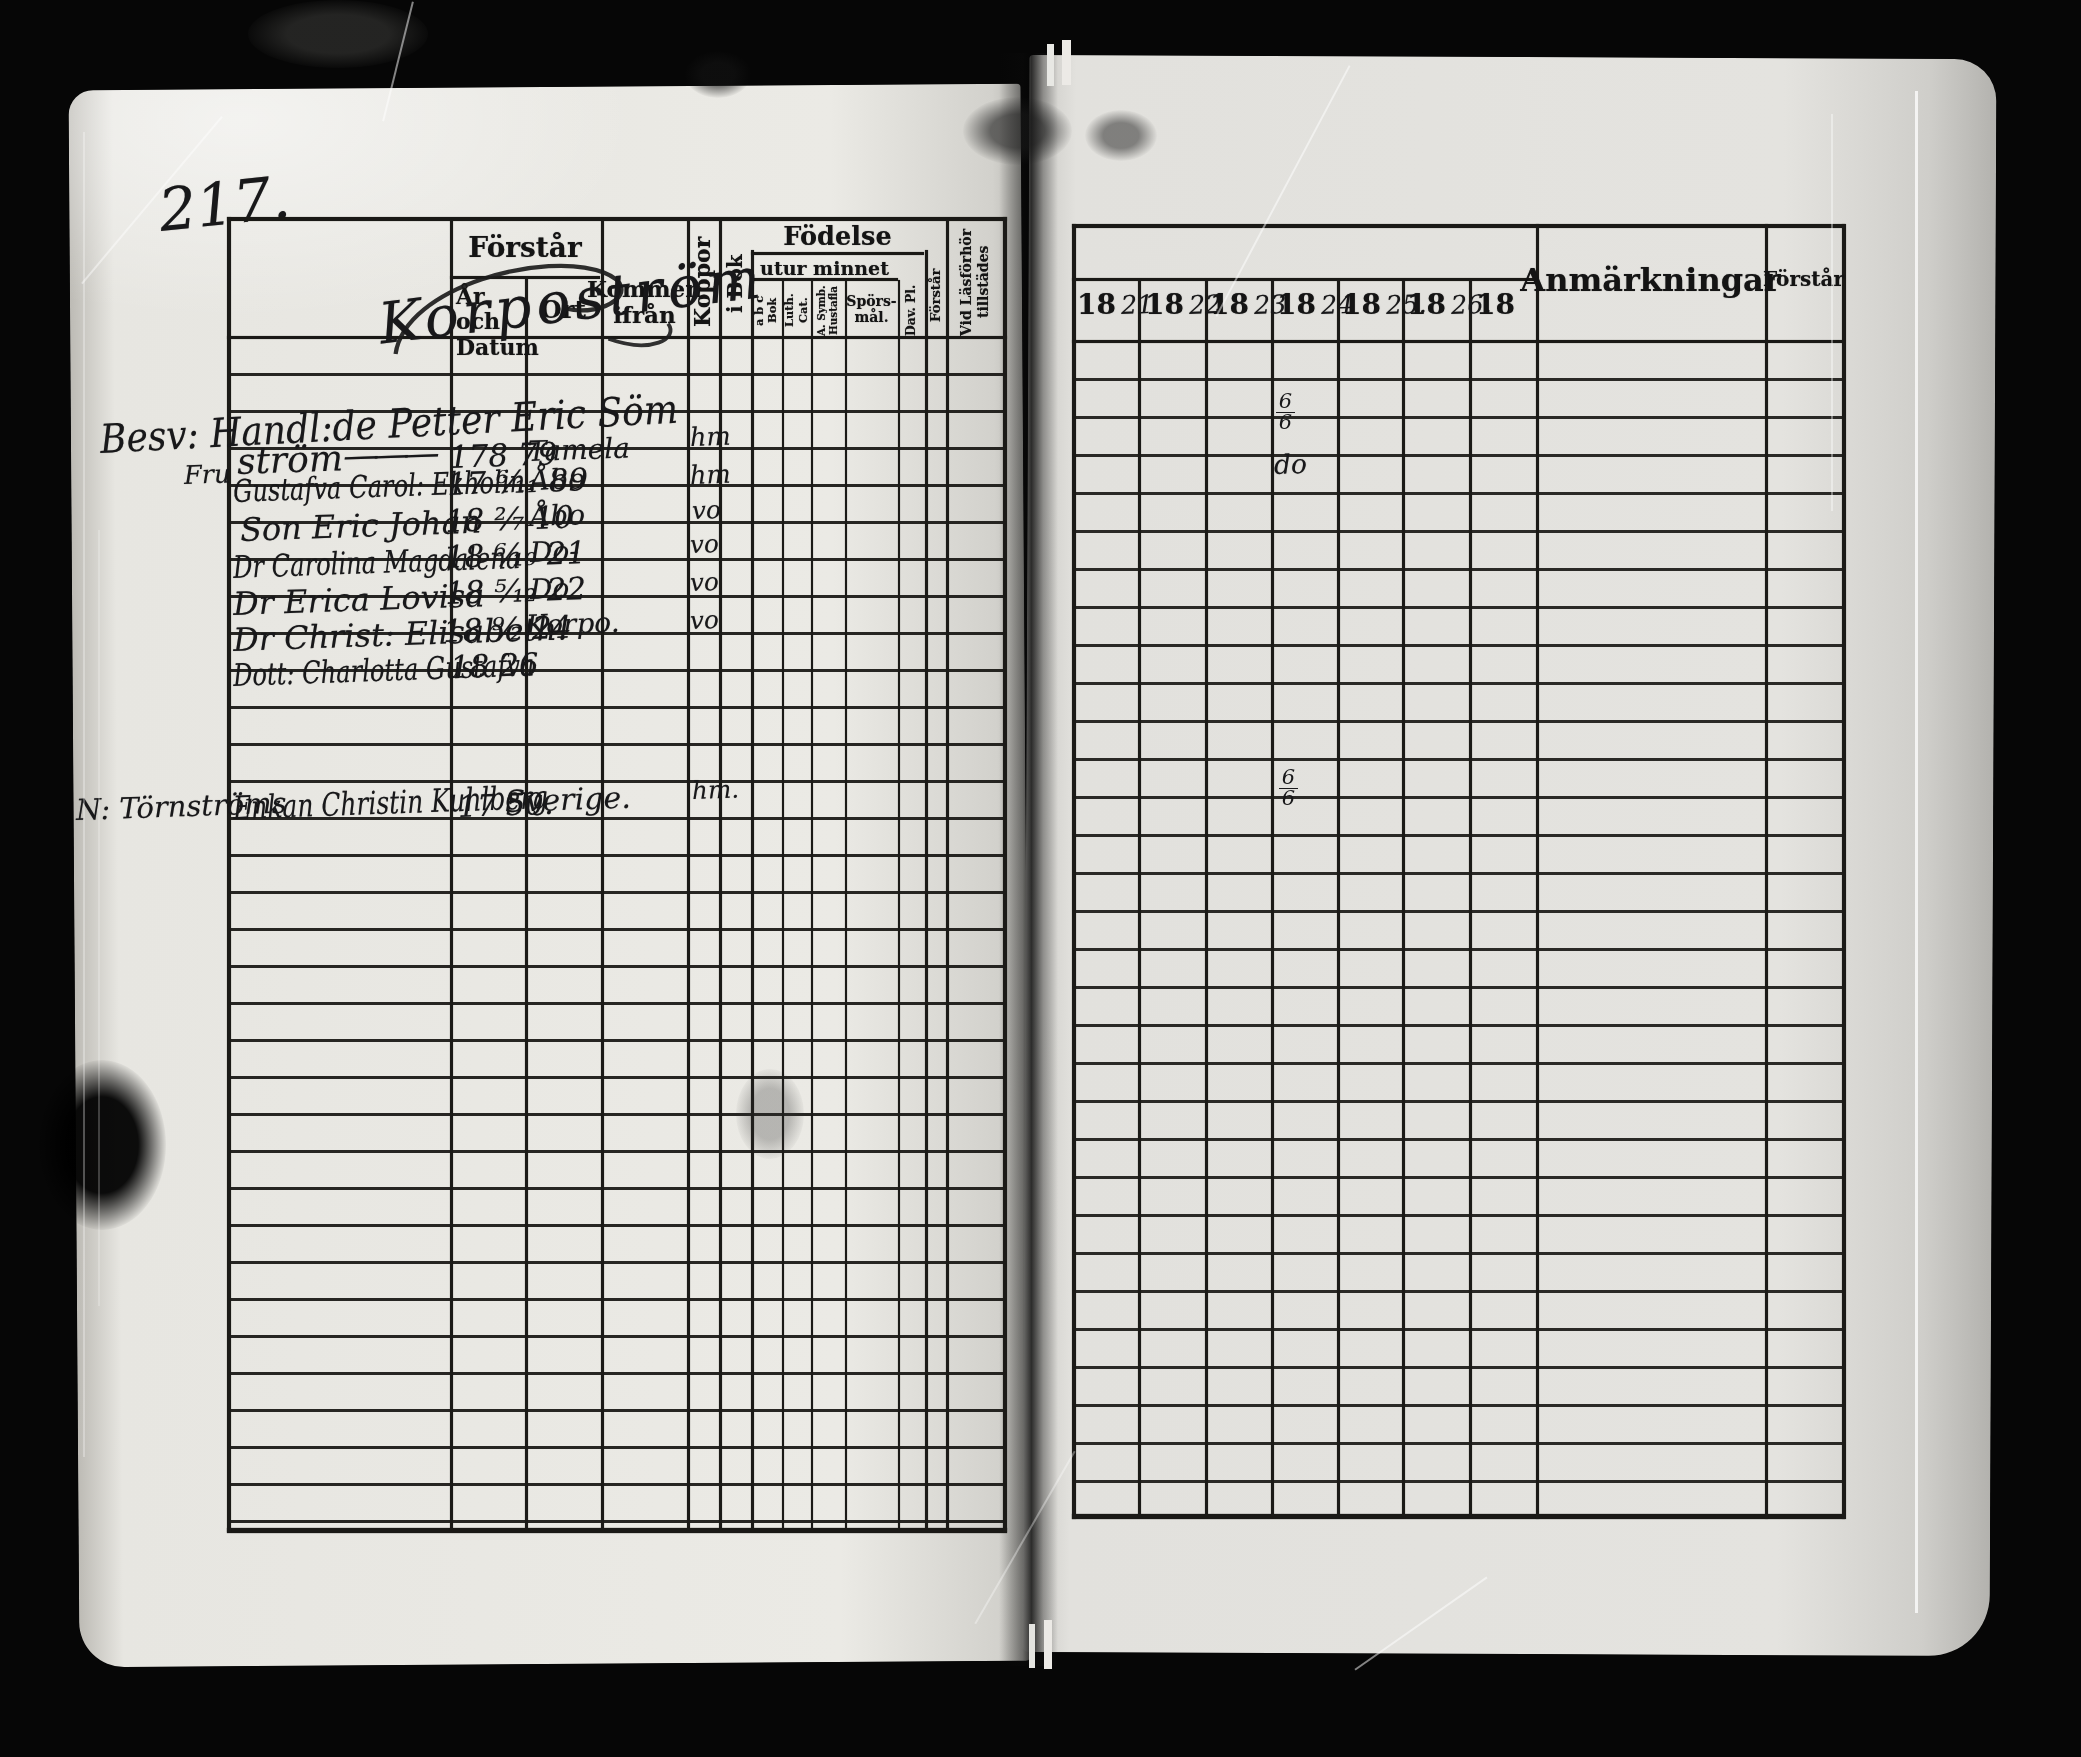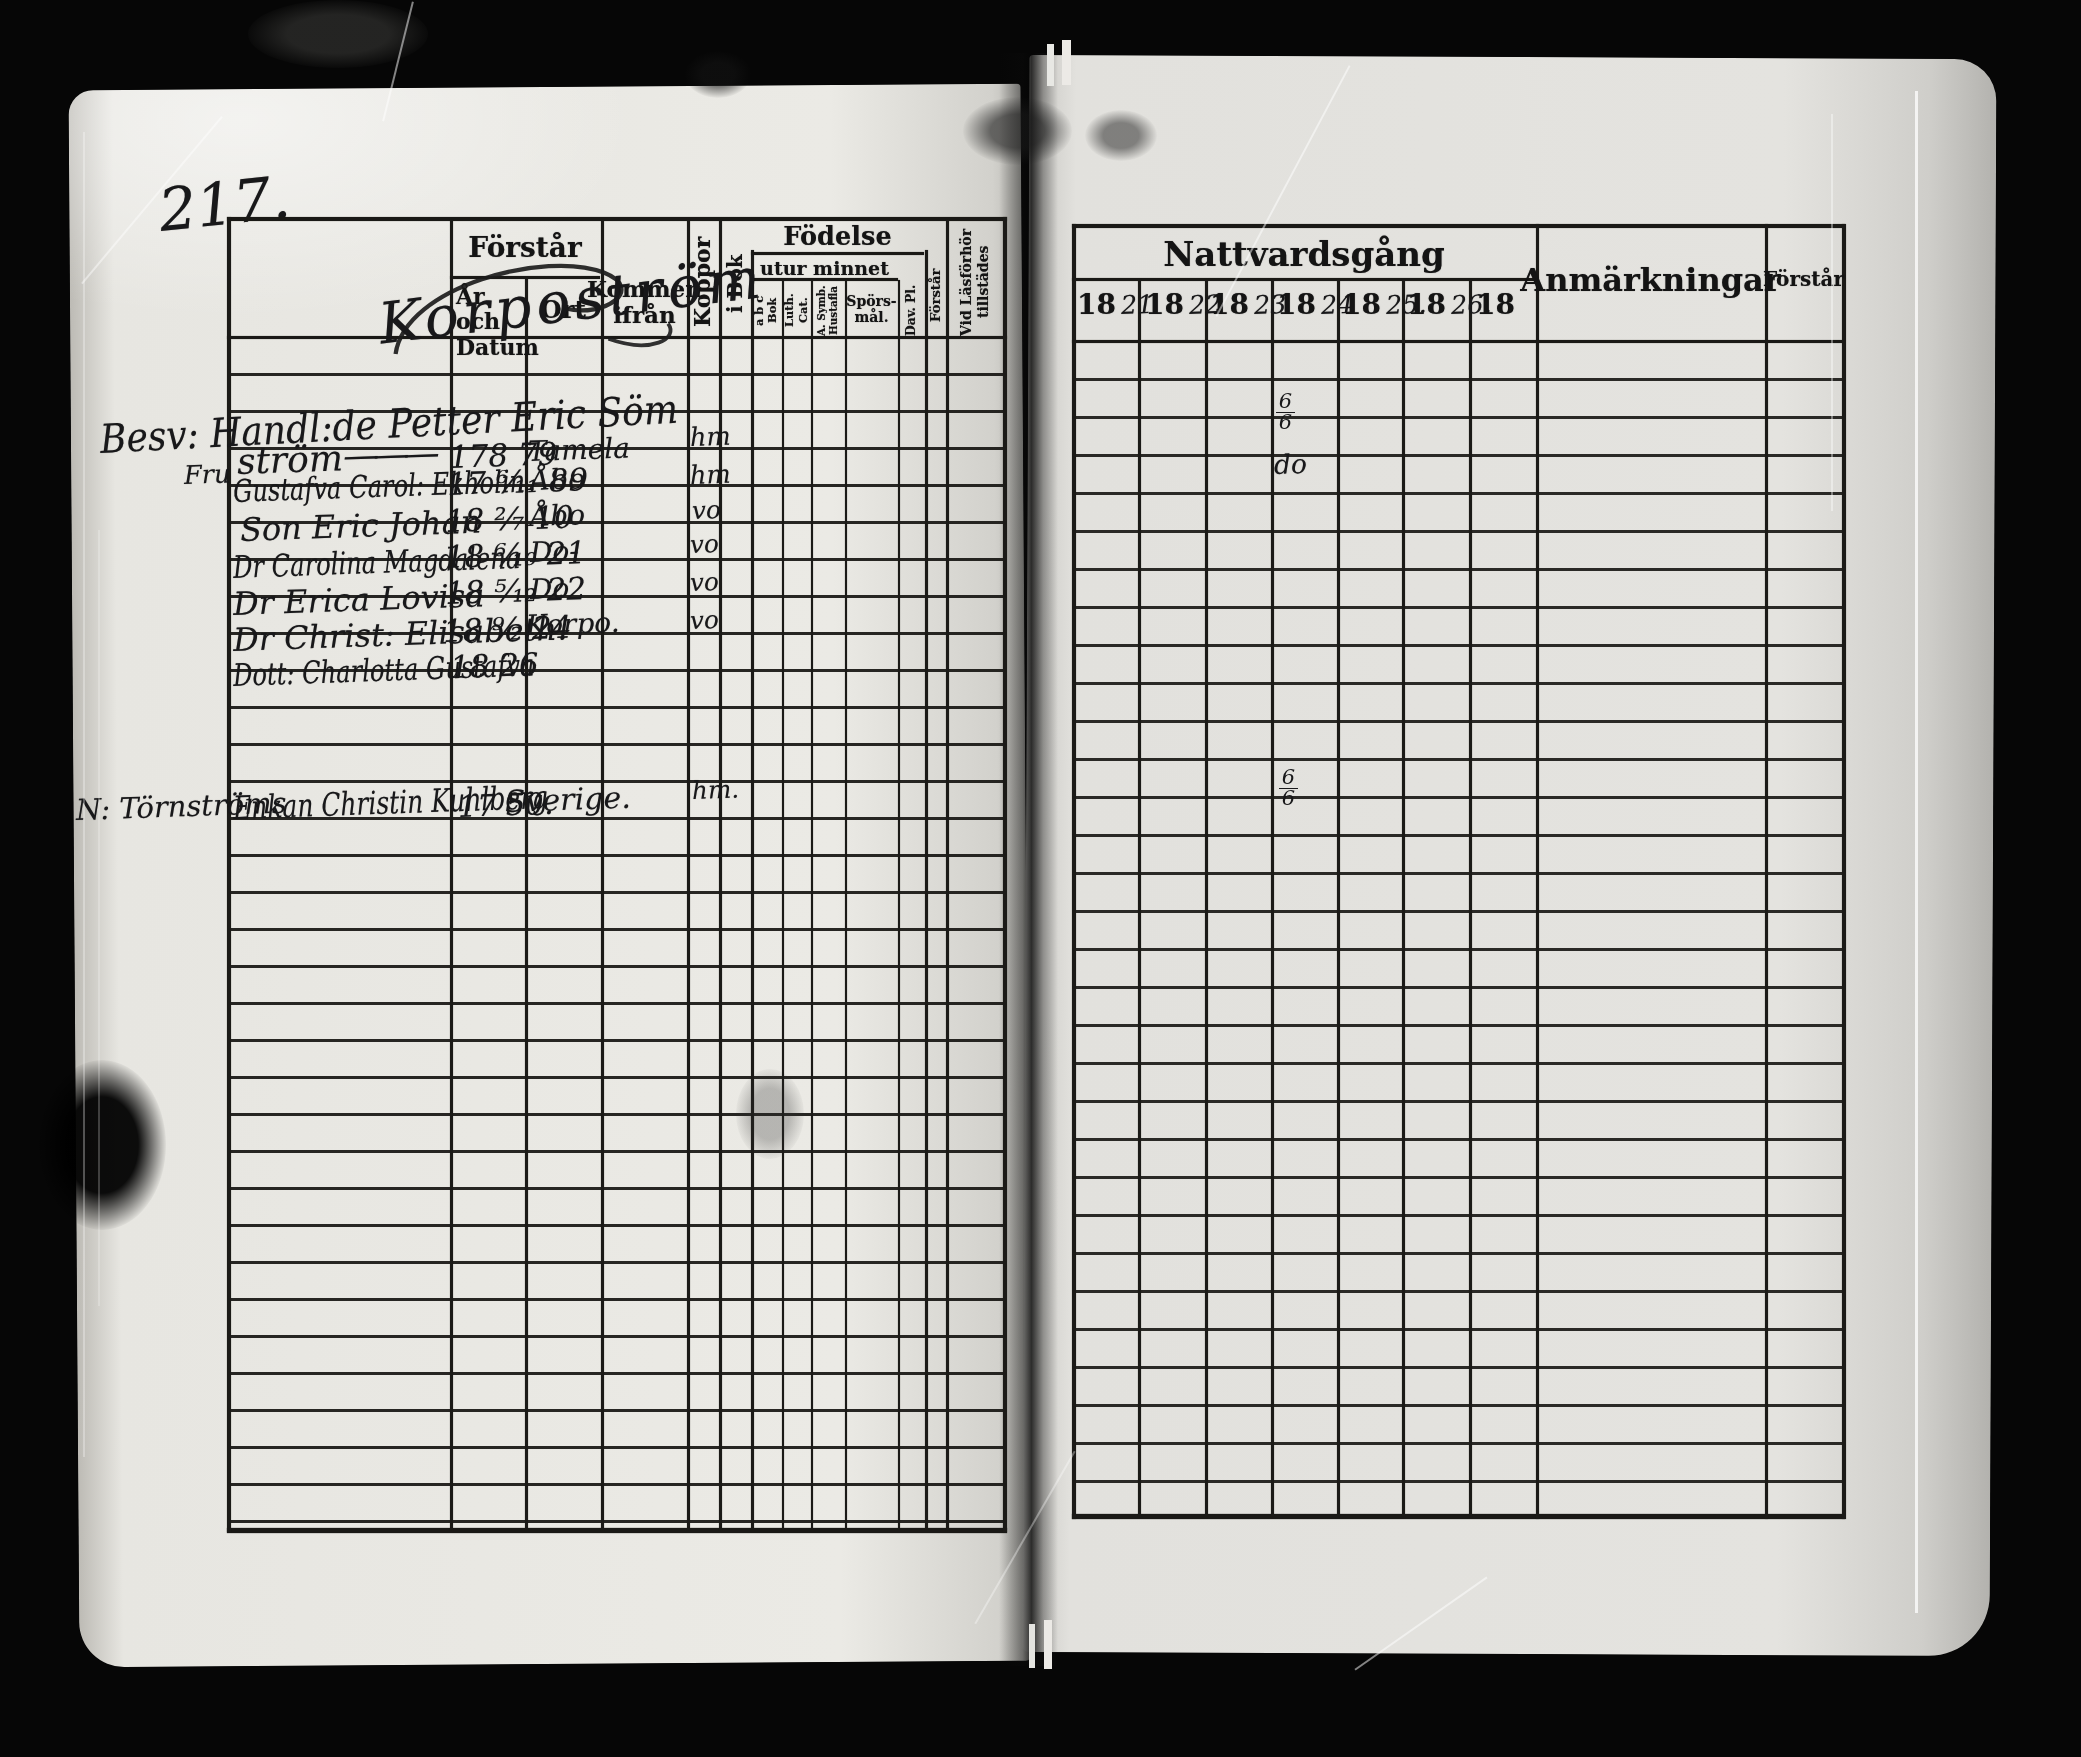--- a/index.html
+++ b/index.html
@@ -99,21 +99,20 @@
   <div class="abs rowlines-r" style="left:1076px;top:343px;width:766px;height:1172px;"></div>
   <div class="abs vline" style="left:1138px;top:280px;width:2.8px;height:1236px;"></div>
   <div class="abs vline" style="left:1205px;top:280px;width:2.8px;height:1236px;"></div>
   <div class="abs vline" style="left:1271px;top:280px;width:2.8px;height:1236px;"></div>
   <div class="abs vline" style="left:1337px;top:280px;width:2.8px;height:1236px;"></div>
   <div class="abs vline" style="left:1402px;top:280px;width:2.8px;height:1236px;"></div>
   <div class="abs vline" style="left:1469px;top:280px;width:2.8px;height:1236px;"></div>
   <div class="abs vline" style="left:1536px;top:224px;width:2.8px;height:1295px;"></div>
   <div class="abs vline" style="left:1765px;top:224px;width:2.8px;height:1295px;"></div>
 
-  <div class="abs print center" style="left:1072px;top:233px;width:464px;height:42px;font-size:34px;">Nattvardsgång</div>
   <div class="abs print center" style="left:1536px;top:254px;width:229px;height:51px;font-size:32px;">Anmärkningar</div>
   <div class="abs print center" style="left:1765px;top:261px;width:77px;height:36px;font-size:20px;">Förstår</div>
 
   <div class="abs" style="left:1077px;top:288px;width:61px;white-space:nowrap;">
     <span class="print" style="font-size:28px;">18</span>
     <span class="hw" style="font-size:25.6px;display:inline-block;">21</span>
   </div>
   <div class="abs" style="left:1145px;top:288px;width:61px;white-space:nowrap;">
     <span class="print" style="font-size:28px;">18</span>
     <span class="hw" style="font-size:25.6px;display:inline-block;">22</span>

